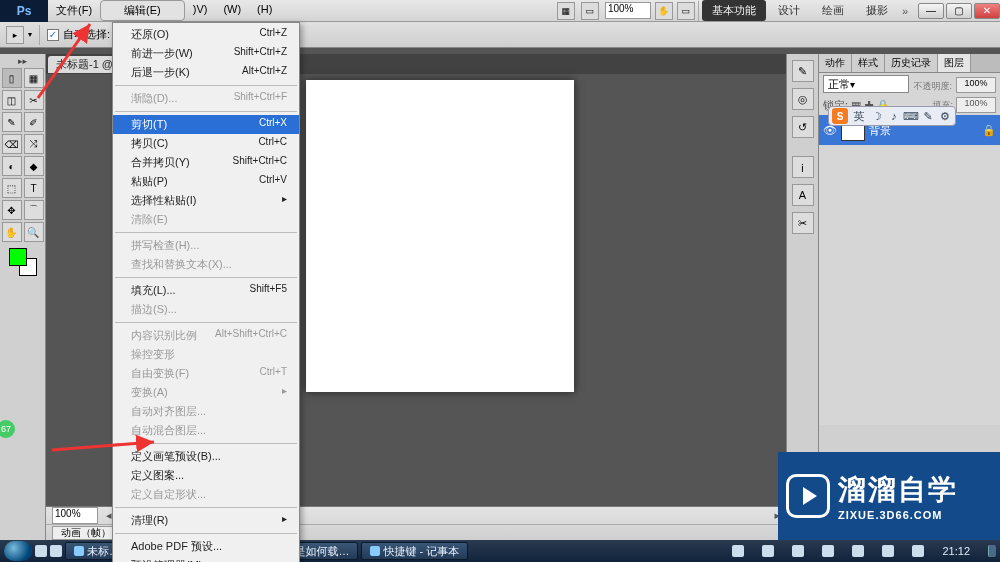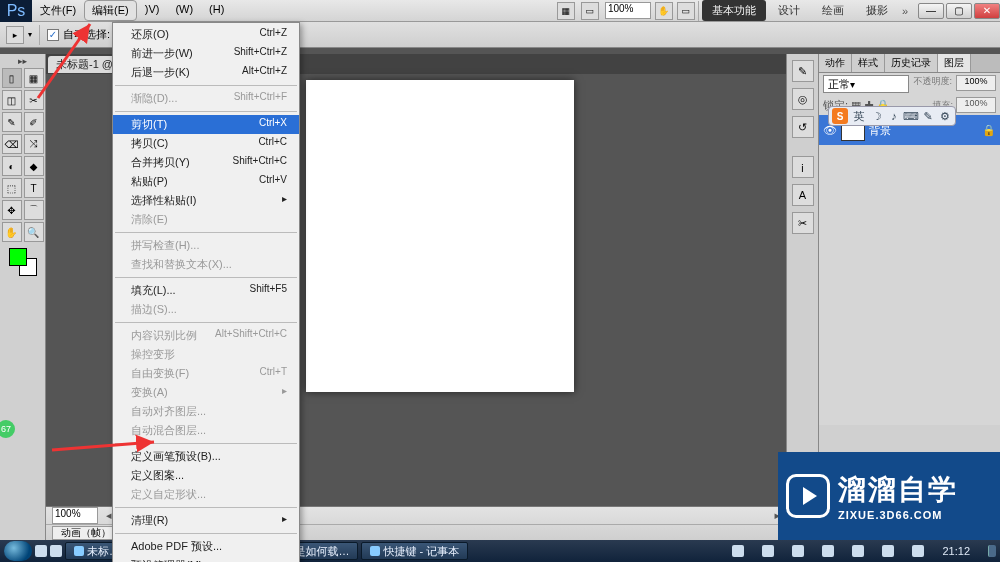--- a/index.html
+++ b/index.html
@@ -1,22 +1,22 @@
 <!DOCTYPE html>
 <html><head>
 <meta charset="utf-8">
 <style>
   * { margin: 0; padding: 0; box-sizing: border-box; font-family: "Microsoft YaHei", "SimSun", sans-serif; font-size: 11px; user-select: none; }
   body { width: 1000px; height: 562px; background: #555; overflow: hidden; position: relative; }
 
   
   .menubar { height: 22px; background: linear-gradient(#e8e8e8,#d4d4d4); display: flex; align-items: center; border-bottom: 1px solid #999; }
-  .ps-logo { width: 32px; height: 22px; background: #0b1d36; color: #7ebbff; font-weight: normal; font-size: 16px; display:flex;align-items:center;justify-content:center; }
+  .ps-logo { width: 48px; height: 22px; background: #0b1d36; color: #7ebbff; font-weight: bold; font-size: 12px; display:flex;align-items:center;justify-content:center; }
   .menu-item { padding: 3px 8px; cursor: default; }
-  .menu-item.active { background: #e2e2e2; border: 1px solid #999; border-radius: 4px; padding: 2px 7px; }
+  .menu-item.active { background: #e2e2e2; border: 1px solid #999; border-radius: 4px; padding: 2px 23px; }
   .spacer { flex: 1; }
   .tab-right { padding: 3px 10px; color: #333; text-align: center; }
   .tab-right.active { background: #333; color: #eee; border-radius: 3px; }
   .winbtns { display: flex; margin-left: 6px; gap:2px;}
   .winbtn { width: 26px; height: 16px; background: linear-gradient(#f5f5f5,#d0d0d0); border:1px solid #888; border-radius:2px; display:flex;align-items:center;justify-content:center; font-size:10px;}
   .winbtn.close { background: linear-gradient(#f08080,#d04040); color:white;}
 
   
   .optbar { height: 26px; background: linear-gradient(#e0e0e0,#cfcfcf); display:flex; align-items:center; padding: 0 6px; border-bottom:1px solid #888; gap:4px;}
   .tool-icon { width:18px;height:18px;background:#ddd;border:1px solid #999;display:inline-flex;align-items:center;justify-content:center;font-size:9px;}
@@ -49,21 +49,21 @@
   .rightnarrow{width:32px;background:#cfcfcf;border-left:1px solid #888;display:flex;flex-direction:column;align-items:center;gap:6px;padding-top:6px;}
   .rbtn{width:22px;height:22px;background:#ddd;border:1px solid #999;display:flex;align-items:center;justify-content:center;}
 
   .rightpanels{width:182px;background:#d0d0d0;border-left:1px solid #888;display:flex;flex-direction:column;}
   .panel-tabset{display:flex;background:#bcbcbc;border-bottom:1px solid #888;}
   .ptab{padding:2px 6px;font-size:10px;border-right:1px solid #999;background:#cfcfcf;text-align:center;}
   .ptab.active{background:#e5e5e5;}
   .panel-body{background:#d6d6d6;}
   .layer-row{display:flex;align-items:center;background:#3a76d6;color:#fff;height:30px;padding:0 4px;gap:4px;}
   .layer-thumb{width:24px;height:22px;background:#fff;border:1px solid #333;}
-  .blend-row{display:flex;align-items:flex-start;gap:4px;padding:2px 4px;}
+  .blend-row{display:flex;align-items:flex-end;gap:4px;padding:2px 4px;}
   .blend-select{flex:1;height:18px;background:#fff;border:1px solid #888;font-size:10px;padding:0 4px;display:flex;align-items:center;}
   .opac-field{width:40px;height:16px;background:#eee;border:1px solid #999;font-size:9px;text-align:center;}
   .lock-row{display:flex;align-items:center;gap:3px;padding:2px 4px;font-size:10px;color:#555;}
 
   
   .dropdown{position:absolute;left:112px;top:22px;width:188px;background:#f0f0f0;border:1px solid #888;box-shadow:2px 2px 6px rgba(0,0,0,.35);z-index:50;padding:2px 0;}
   .dd-item{display:flex;justify-content:space-between;padding:2px 12px 2px 18px;font-size:11px;color:#222;}
   .dd-item.disabled{color:#999;}
   .dd-item.hl{background:#2a6fd6;color:#fff;}
   .dd-sep{height:1px;background:#bbb;margin:3px 2px;}

